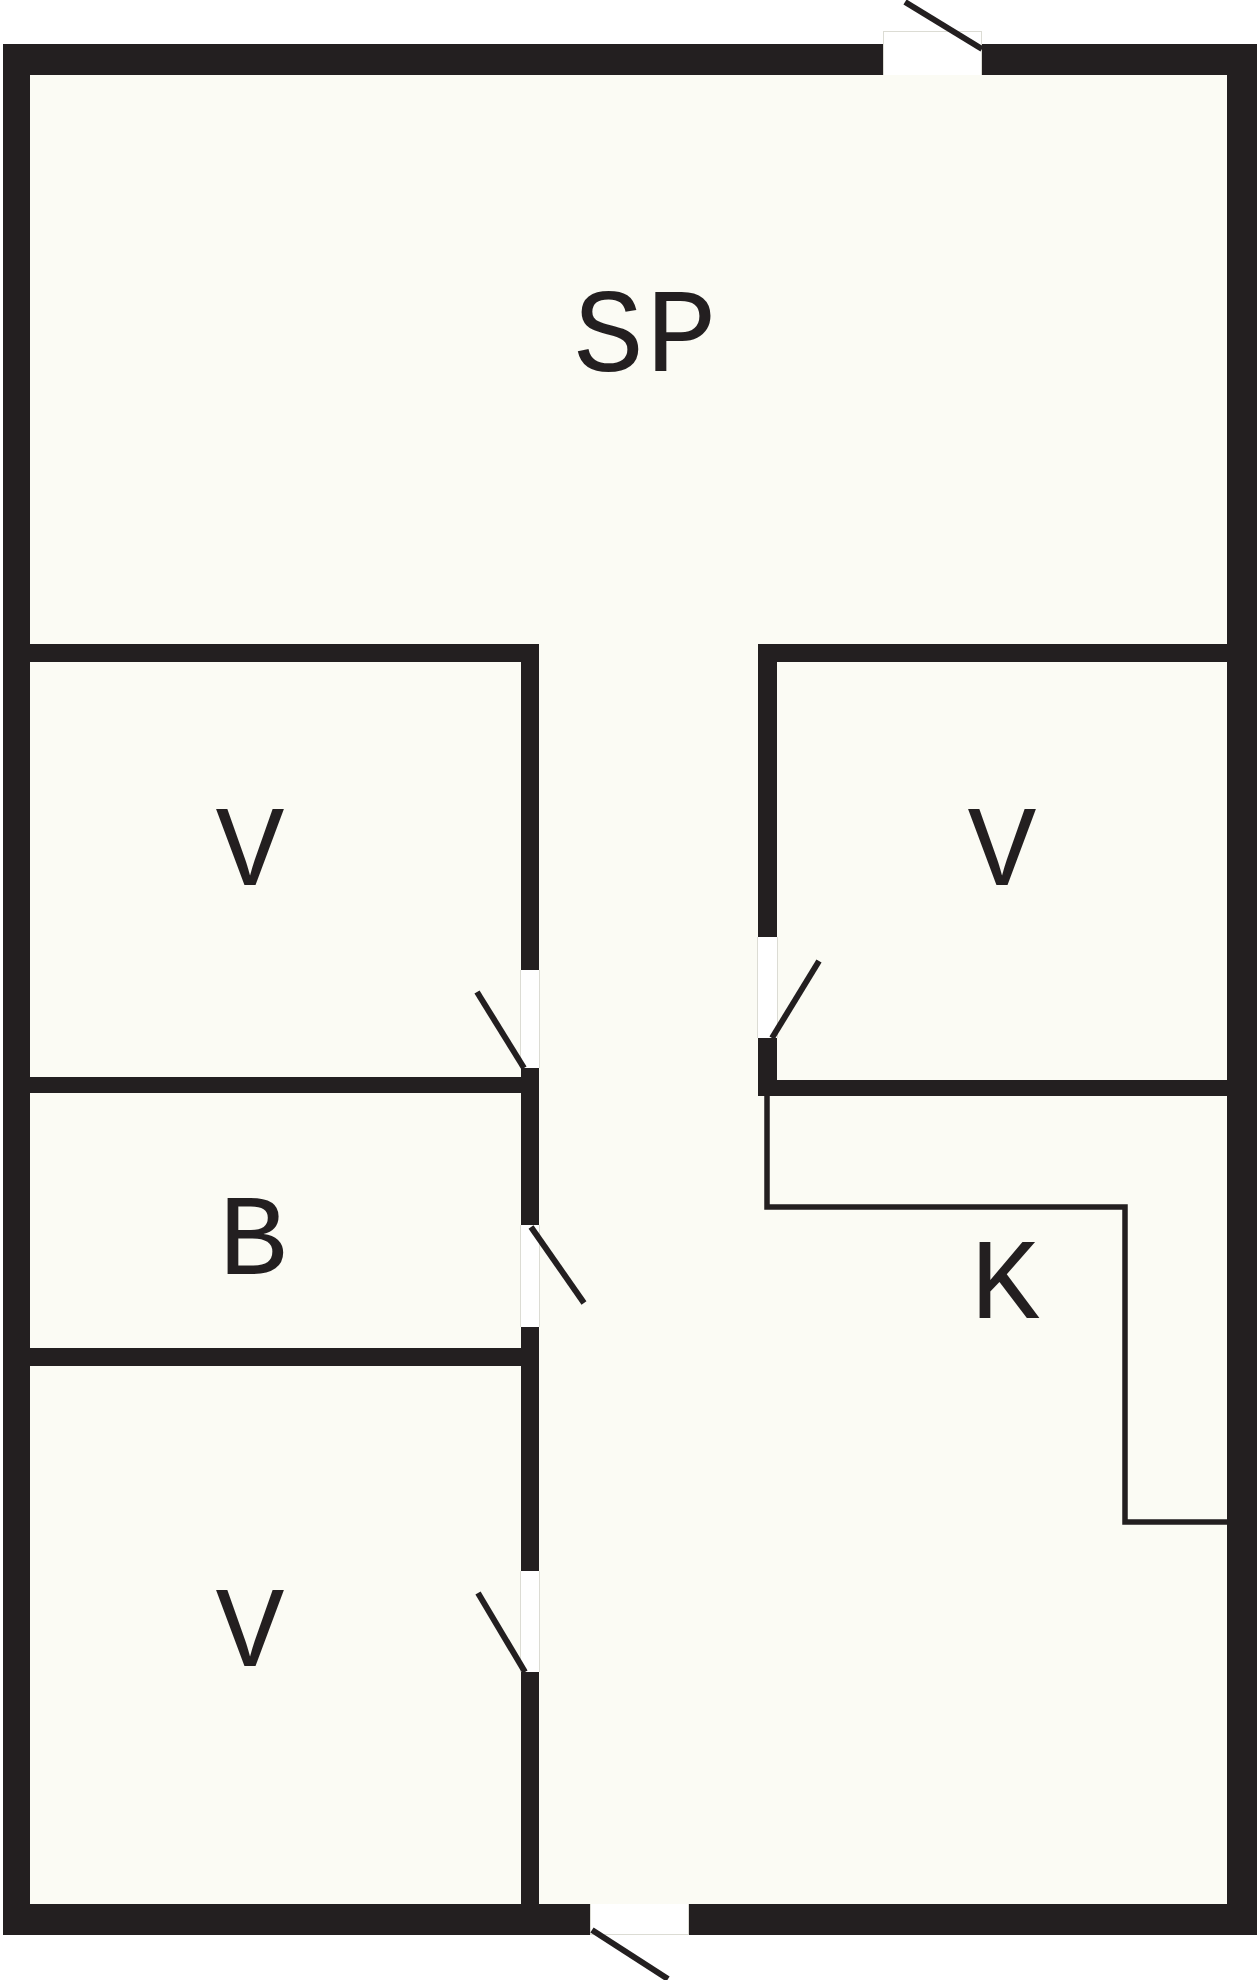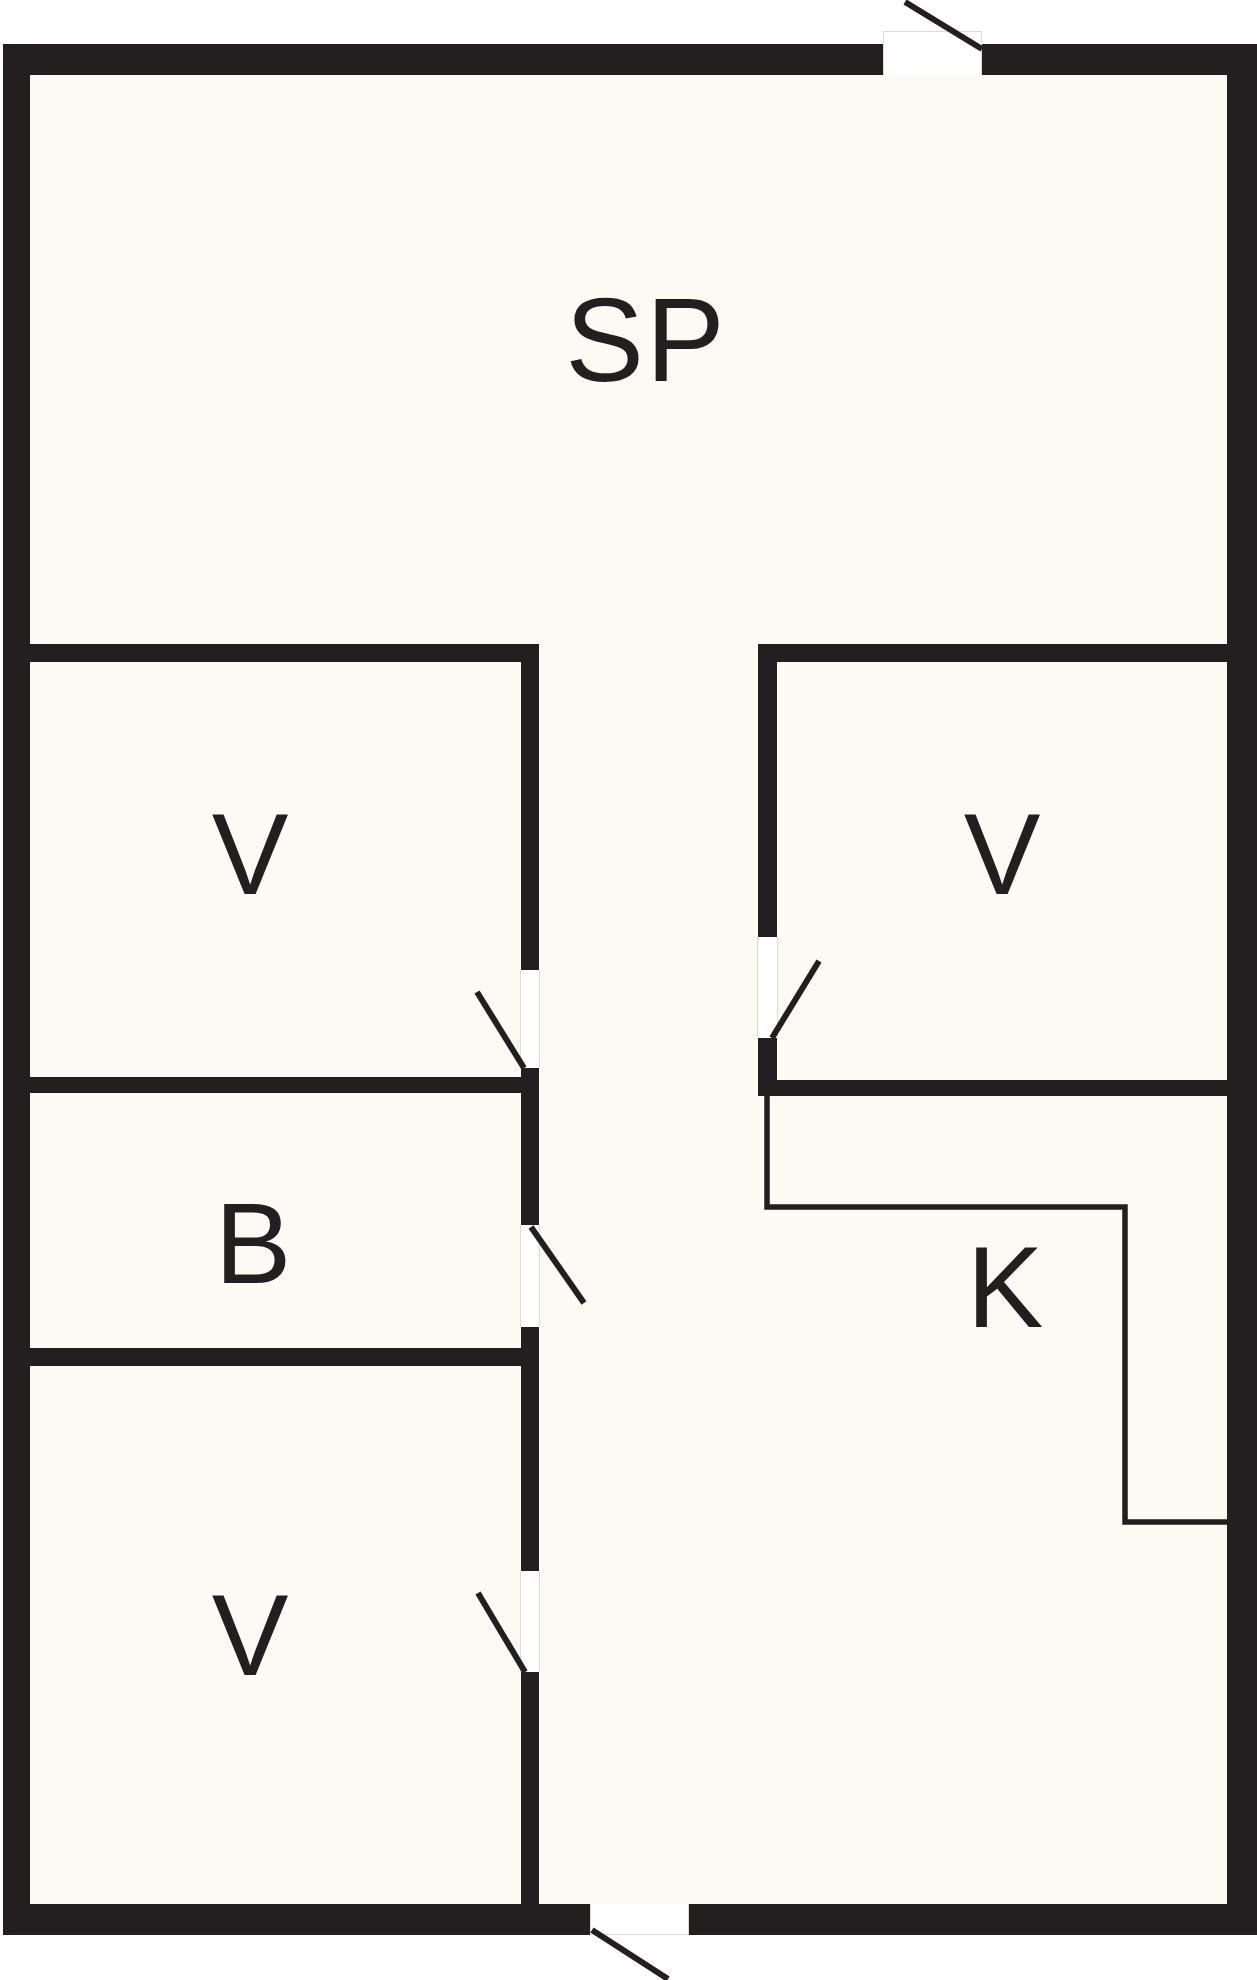--- a/index.html
+++ b/index.html
@@ -1,21 +1,21 @@
 <!DOCTYPE html>
 <html><head>
 <meta charset="utf-8">
 <style>
   html, body { margin: 0; padding: 0; background: #ffffff; }
   #plan {
     position: relative;
     width: 1257px;
     height: 1980px;
     background: #ffffff;
-    font-family: Liberation Sans, sans-serif;
+    font-family: Liberation Mono, monospace;
     overflow: hidden;
   }
   .abs { position: absolute; }
   .floor { background: #fbfbf4; }
   .wall { background: #231f20; }
   .door-panel {
     background: #ffffff;
     box-sizing: border-box;
     border: 1px solid #dcdcd4;
   }

